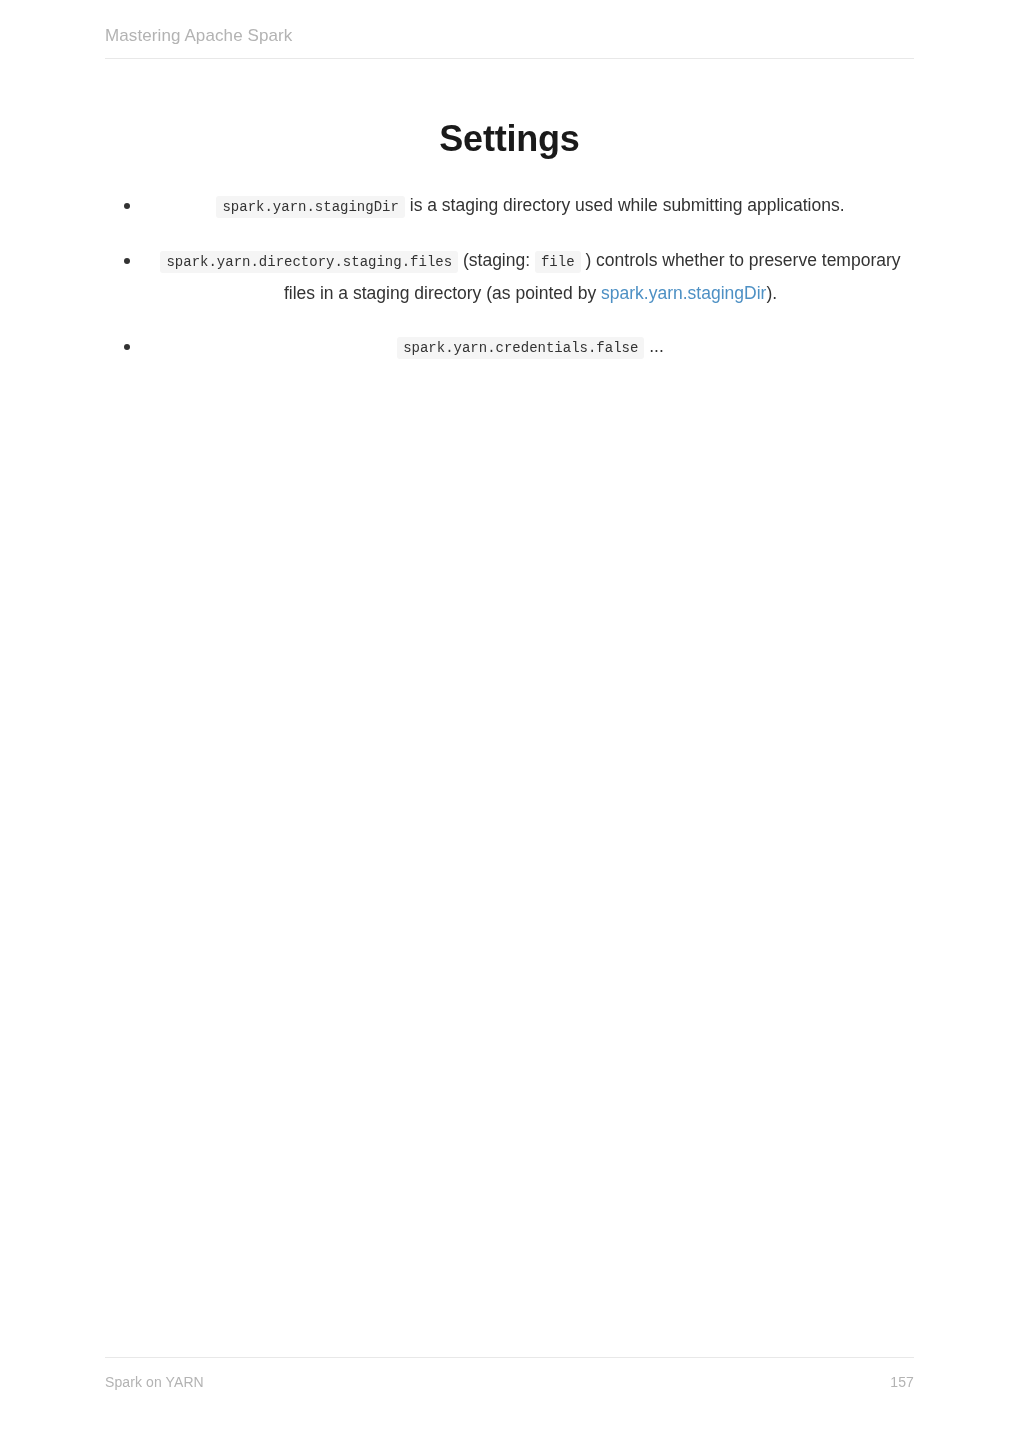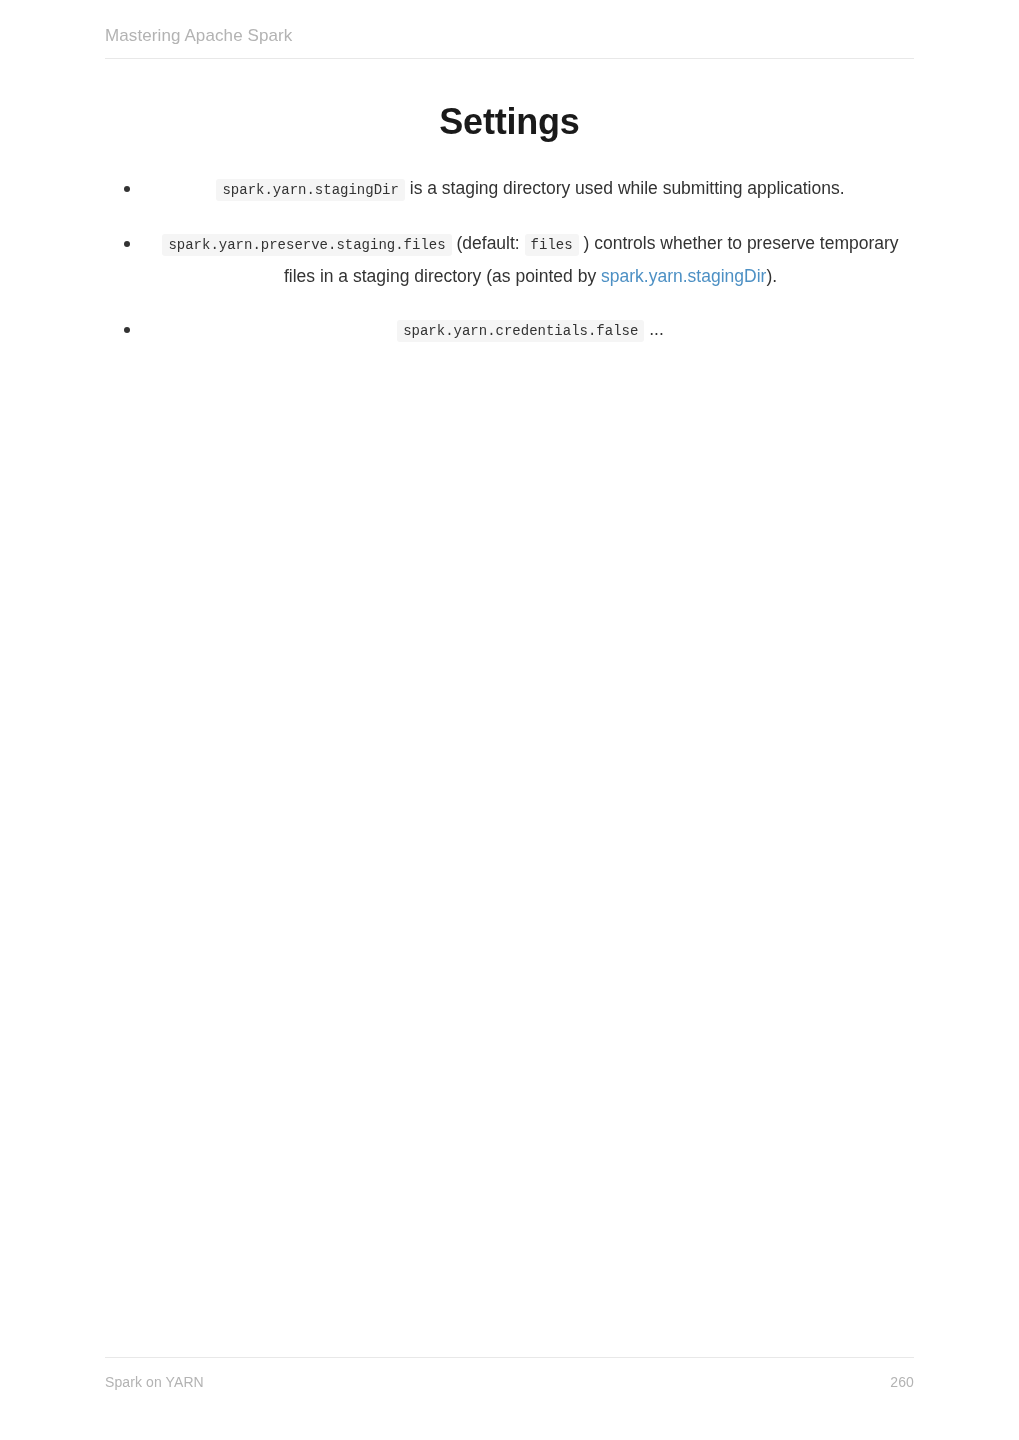--- a/index.html
+++ b/index.html
@@ -37,21 +37,21 @@
   .page-header .header-title {
     font-size: 17px;
     color: #b3b3b3;
     letter-spacing: 0.1px;
     padding-top: 26px;
   }
 
   
   .content {
     position: absolute;
-    top: 101px;
+    top: 118px;
     left: 105px;
     right: 105px;
   }
   h1.doc-title {
     font-size: 36px;
     font-weight: bold;
     color: #1a1a1a;
     margin: 0 0 30px 0;
     letter-spacing: -0.2px;
     font-family: "Liberation Sans", sans-serif;
@@ -125,28 +125,28 @@
 
     <h1 class="doc-title">Settings</h1>
 
     <ul class="bullets">
 
       <li>
         <code class="inline">spark.yarn.stagingDir</code><span> is a staging directory used while submitting applications.</span>
       </li>
 
       <li>
-        <code class="inline">spark.yarn.preserve.staging.files</code><span> (default: </span><code class="inline">files</code><span> ) controls whether to preserve temporary files in a staging directory (as pointed by </span><a class="doc-link" href="#">spark.yarn.stagingDir</a><span>).</span>
+        <code class="inline">spark.yarn.directory.staging.files</code><span> (staging: </span><code class="inline">file</code><span> ) controls whether to preserve temporary files in a staging directory (as pointed by </span><a class="doc-link" href="#">spark.yarn.stagingDir</a><span>).</span>
       </li>
 
       <li>
         <code class="inline">spark.yarn.credentials.false</code><span> ...</span>
       </li>
 
     </ul>
   </div>
 
   <div class="page-footer">
     <span class="footer-left">Spark on YARN</span>
-    <span class="footer-right">260</span>
+    <span class="footer-right">157</span>
   </div>
 
 </div>
 
 </body></html>

